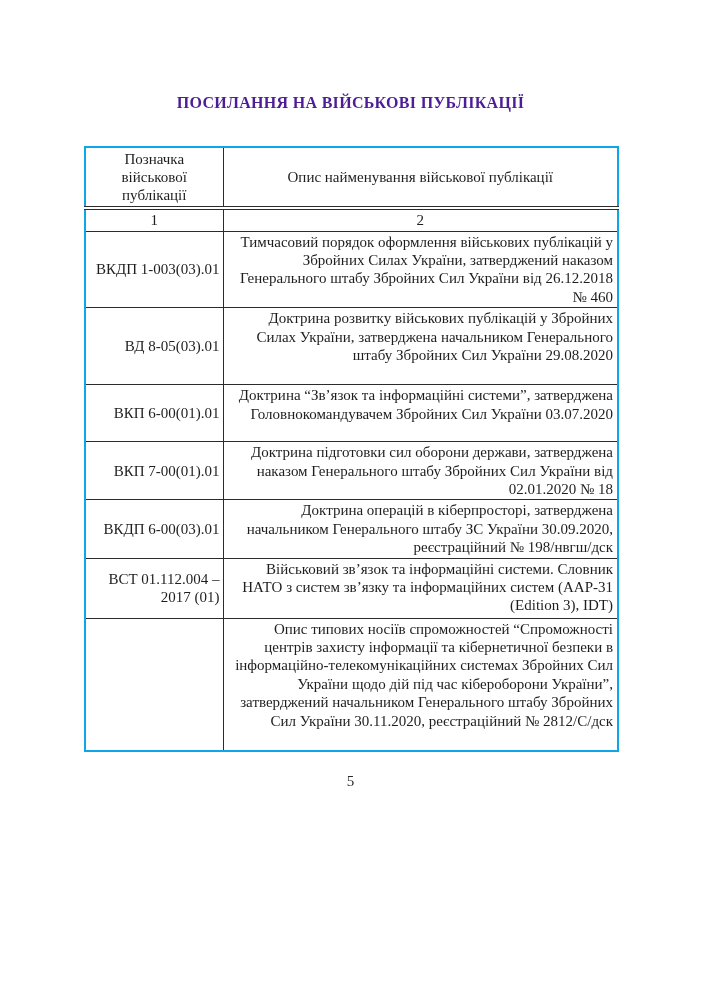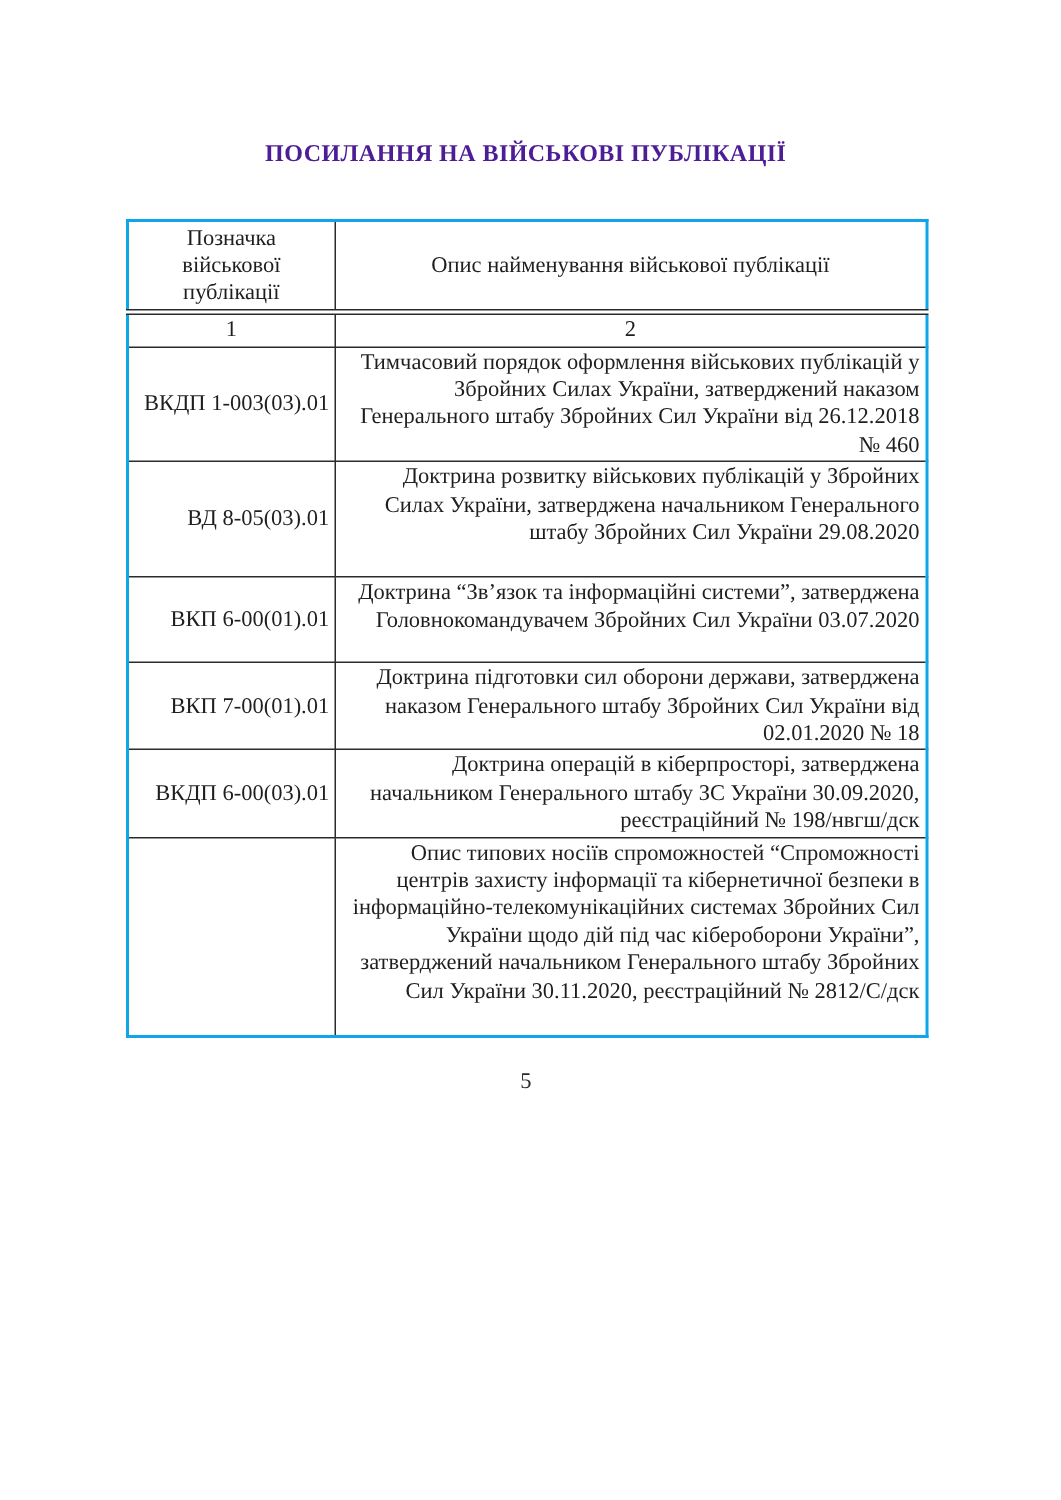--- a/index.html
+++ b/index.html
@@ -111,20 +111,24 @@
           <td class="cell-name">Доктрина “Зв’язок та інформаційні системи”, затверджена Головнокомандувачем Збройних Сил України 03.07.2020</td>
         </tr>
         <tr style="height:55px">
           <td class="cell-designation">ВКП 7-00(01).01</td>
           <td class="cell-name">Доктрина підготовки сил оборони держави, затверджена наказом Генерального штабу Збройних Сил України від 02.01.2020 № 18</td>
         </tr>
         <tr style="height:56px">
           <td class="cell-designation">ВКДП 6-00(03).01</td>
           <td class="cell-name">Доктрина операцій в кіберпросторі, затверджена начальником Генерального штабу ЗС України 30.09.2020, реєстраційний № 198/нвгш/дск</td>
         </tr>
+        <tr style="height:60px">
+          <td class="cell-designation">ВСТ 01.112.004 – 2017 (01)</td>
+          <td class="cell-name">Військовий зв’язок та інформаційні системи. Словник НАТО з систем зв’язку та інформаційних систем (AAP-31 (Edition 3), IDT)</td>
+        </tr>
         <tr style="height:133px">
           <td class="cell-designation"></td>
           <td class="cell-name">Опис типових носіїв спроможностей “Спроможності центрів захисту інформації та кібернетичної безпеки в інформаційно-телекомунікаційних системах Збройних Сил України щодо дій під час кібероборони України”, затверджений начальником Генерального штабу Збройних Сил України 30.11.2020, реєстраційний № 2812/С/дск</td>
         </tr>
       </tbody>
     </table>
 
     <div class="page-number">5</div>
 
   </div>

